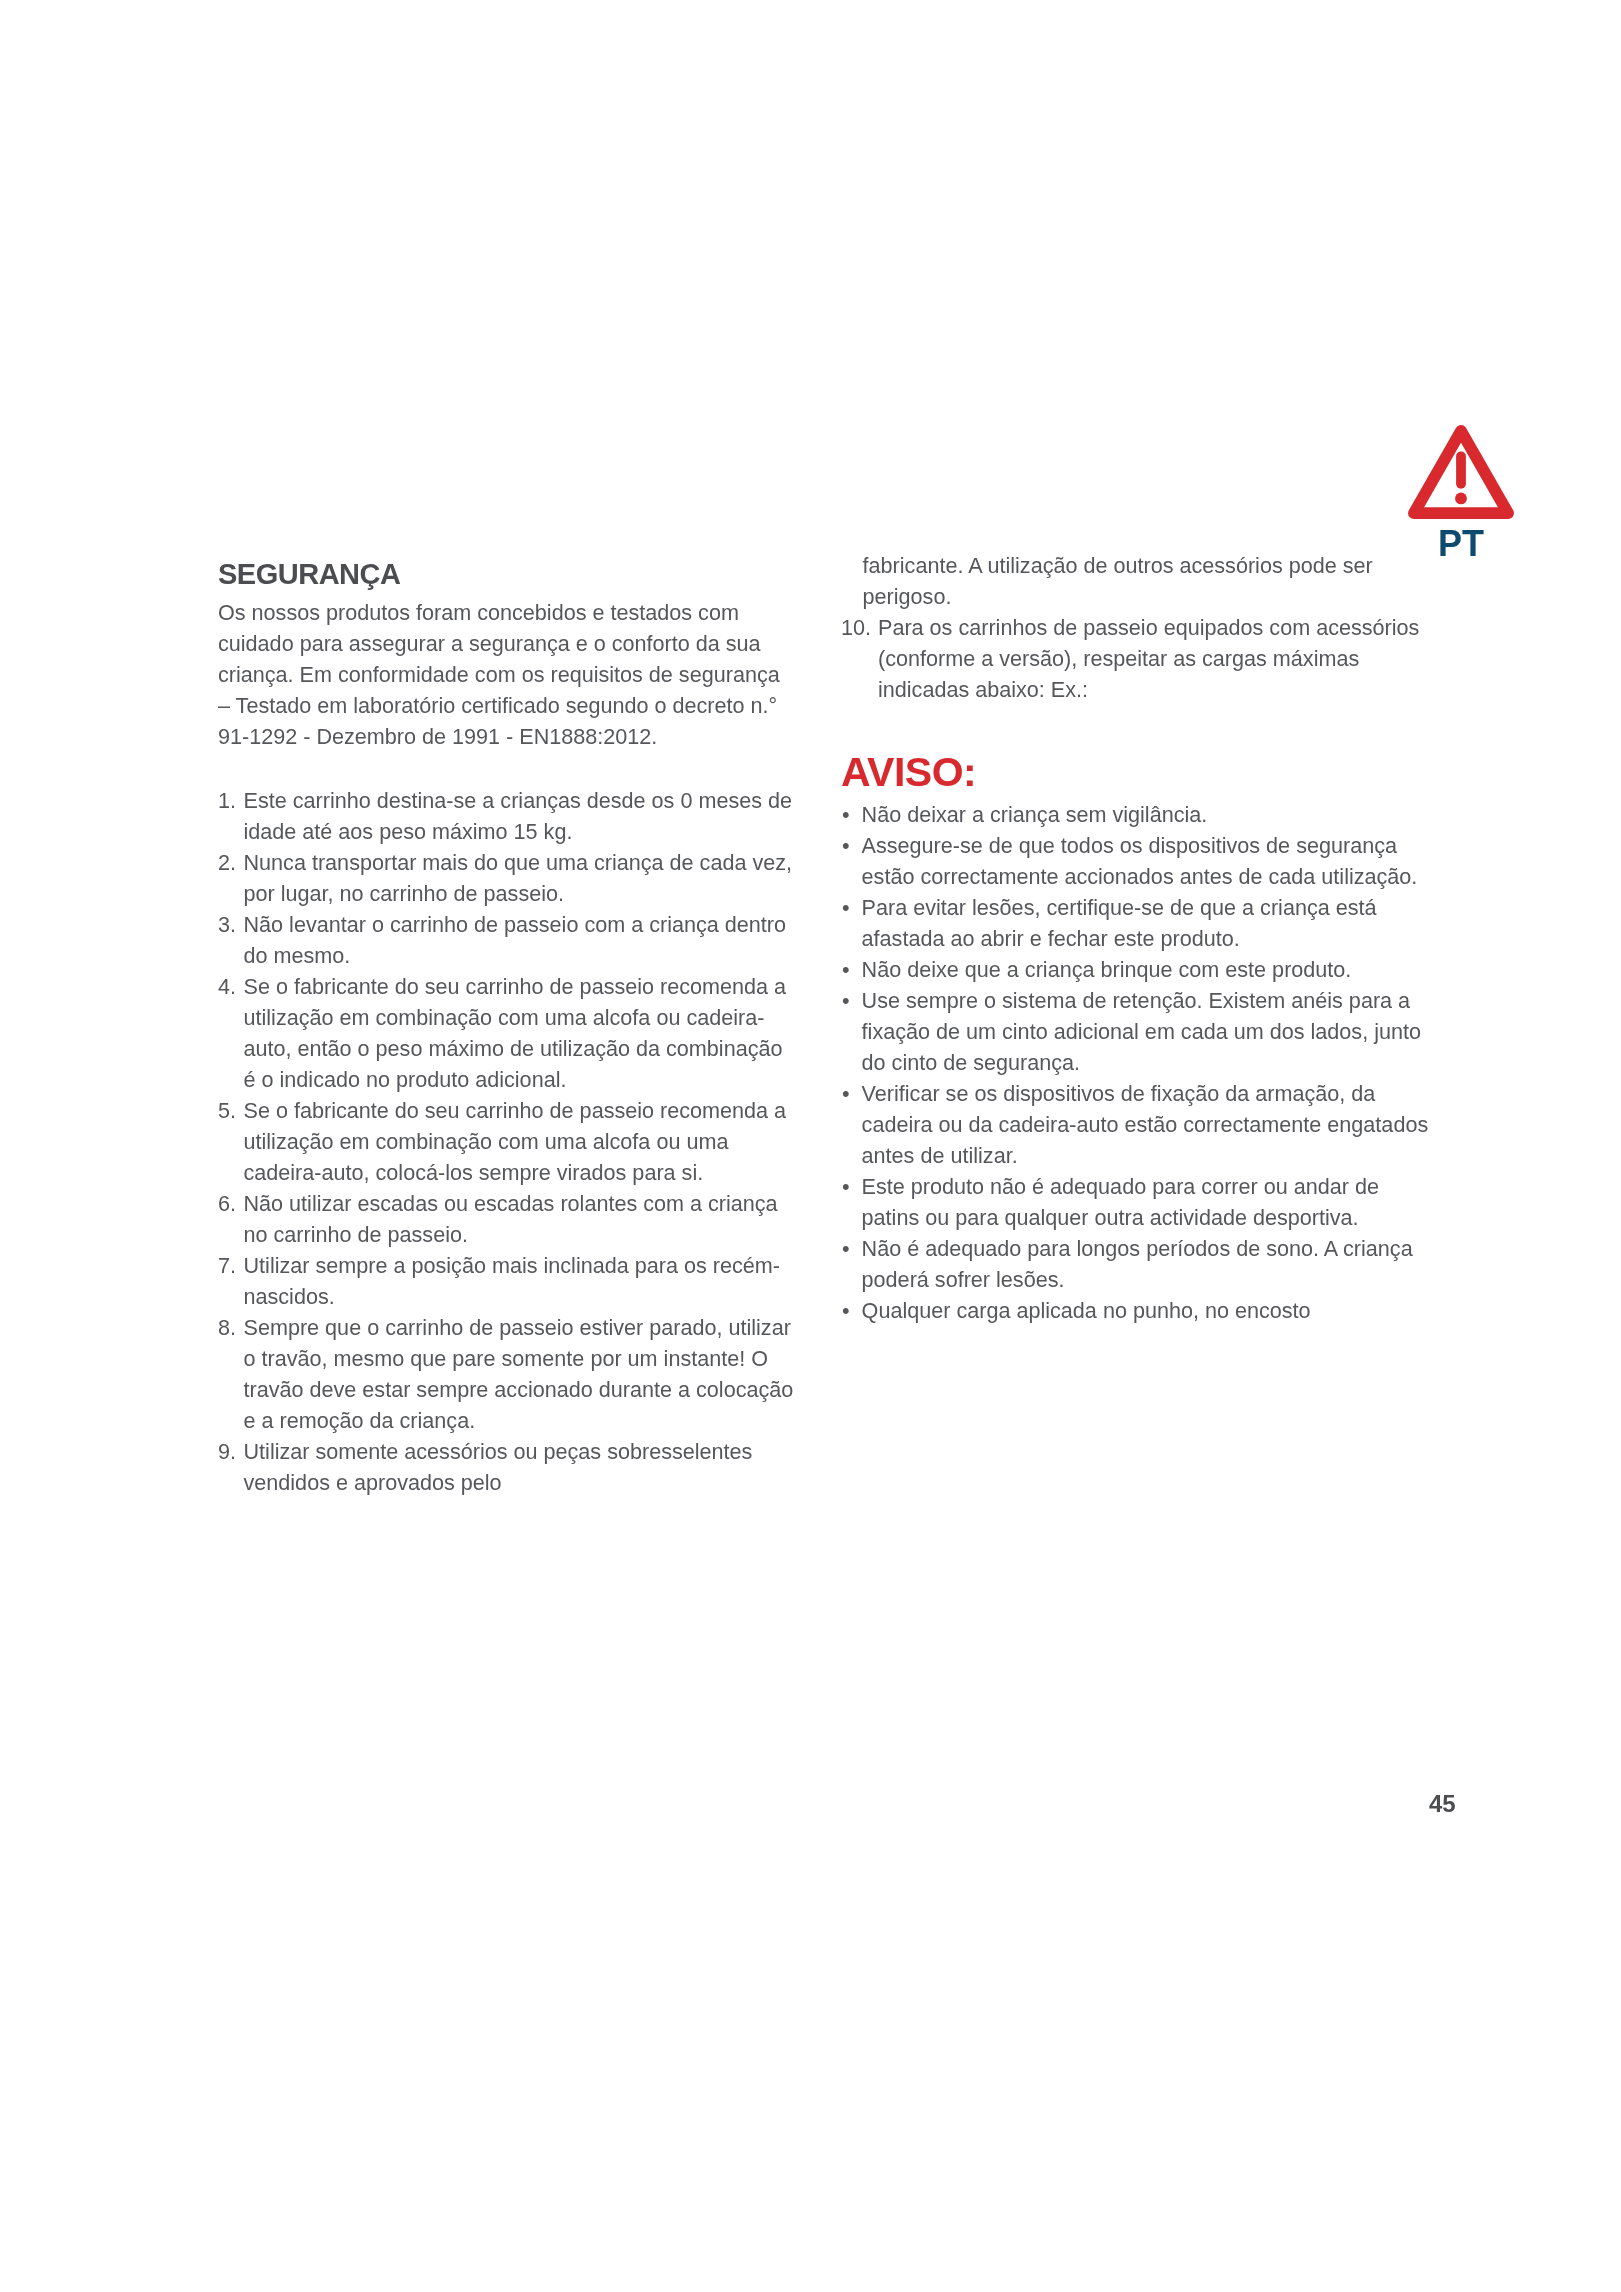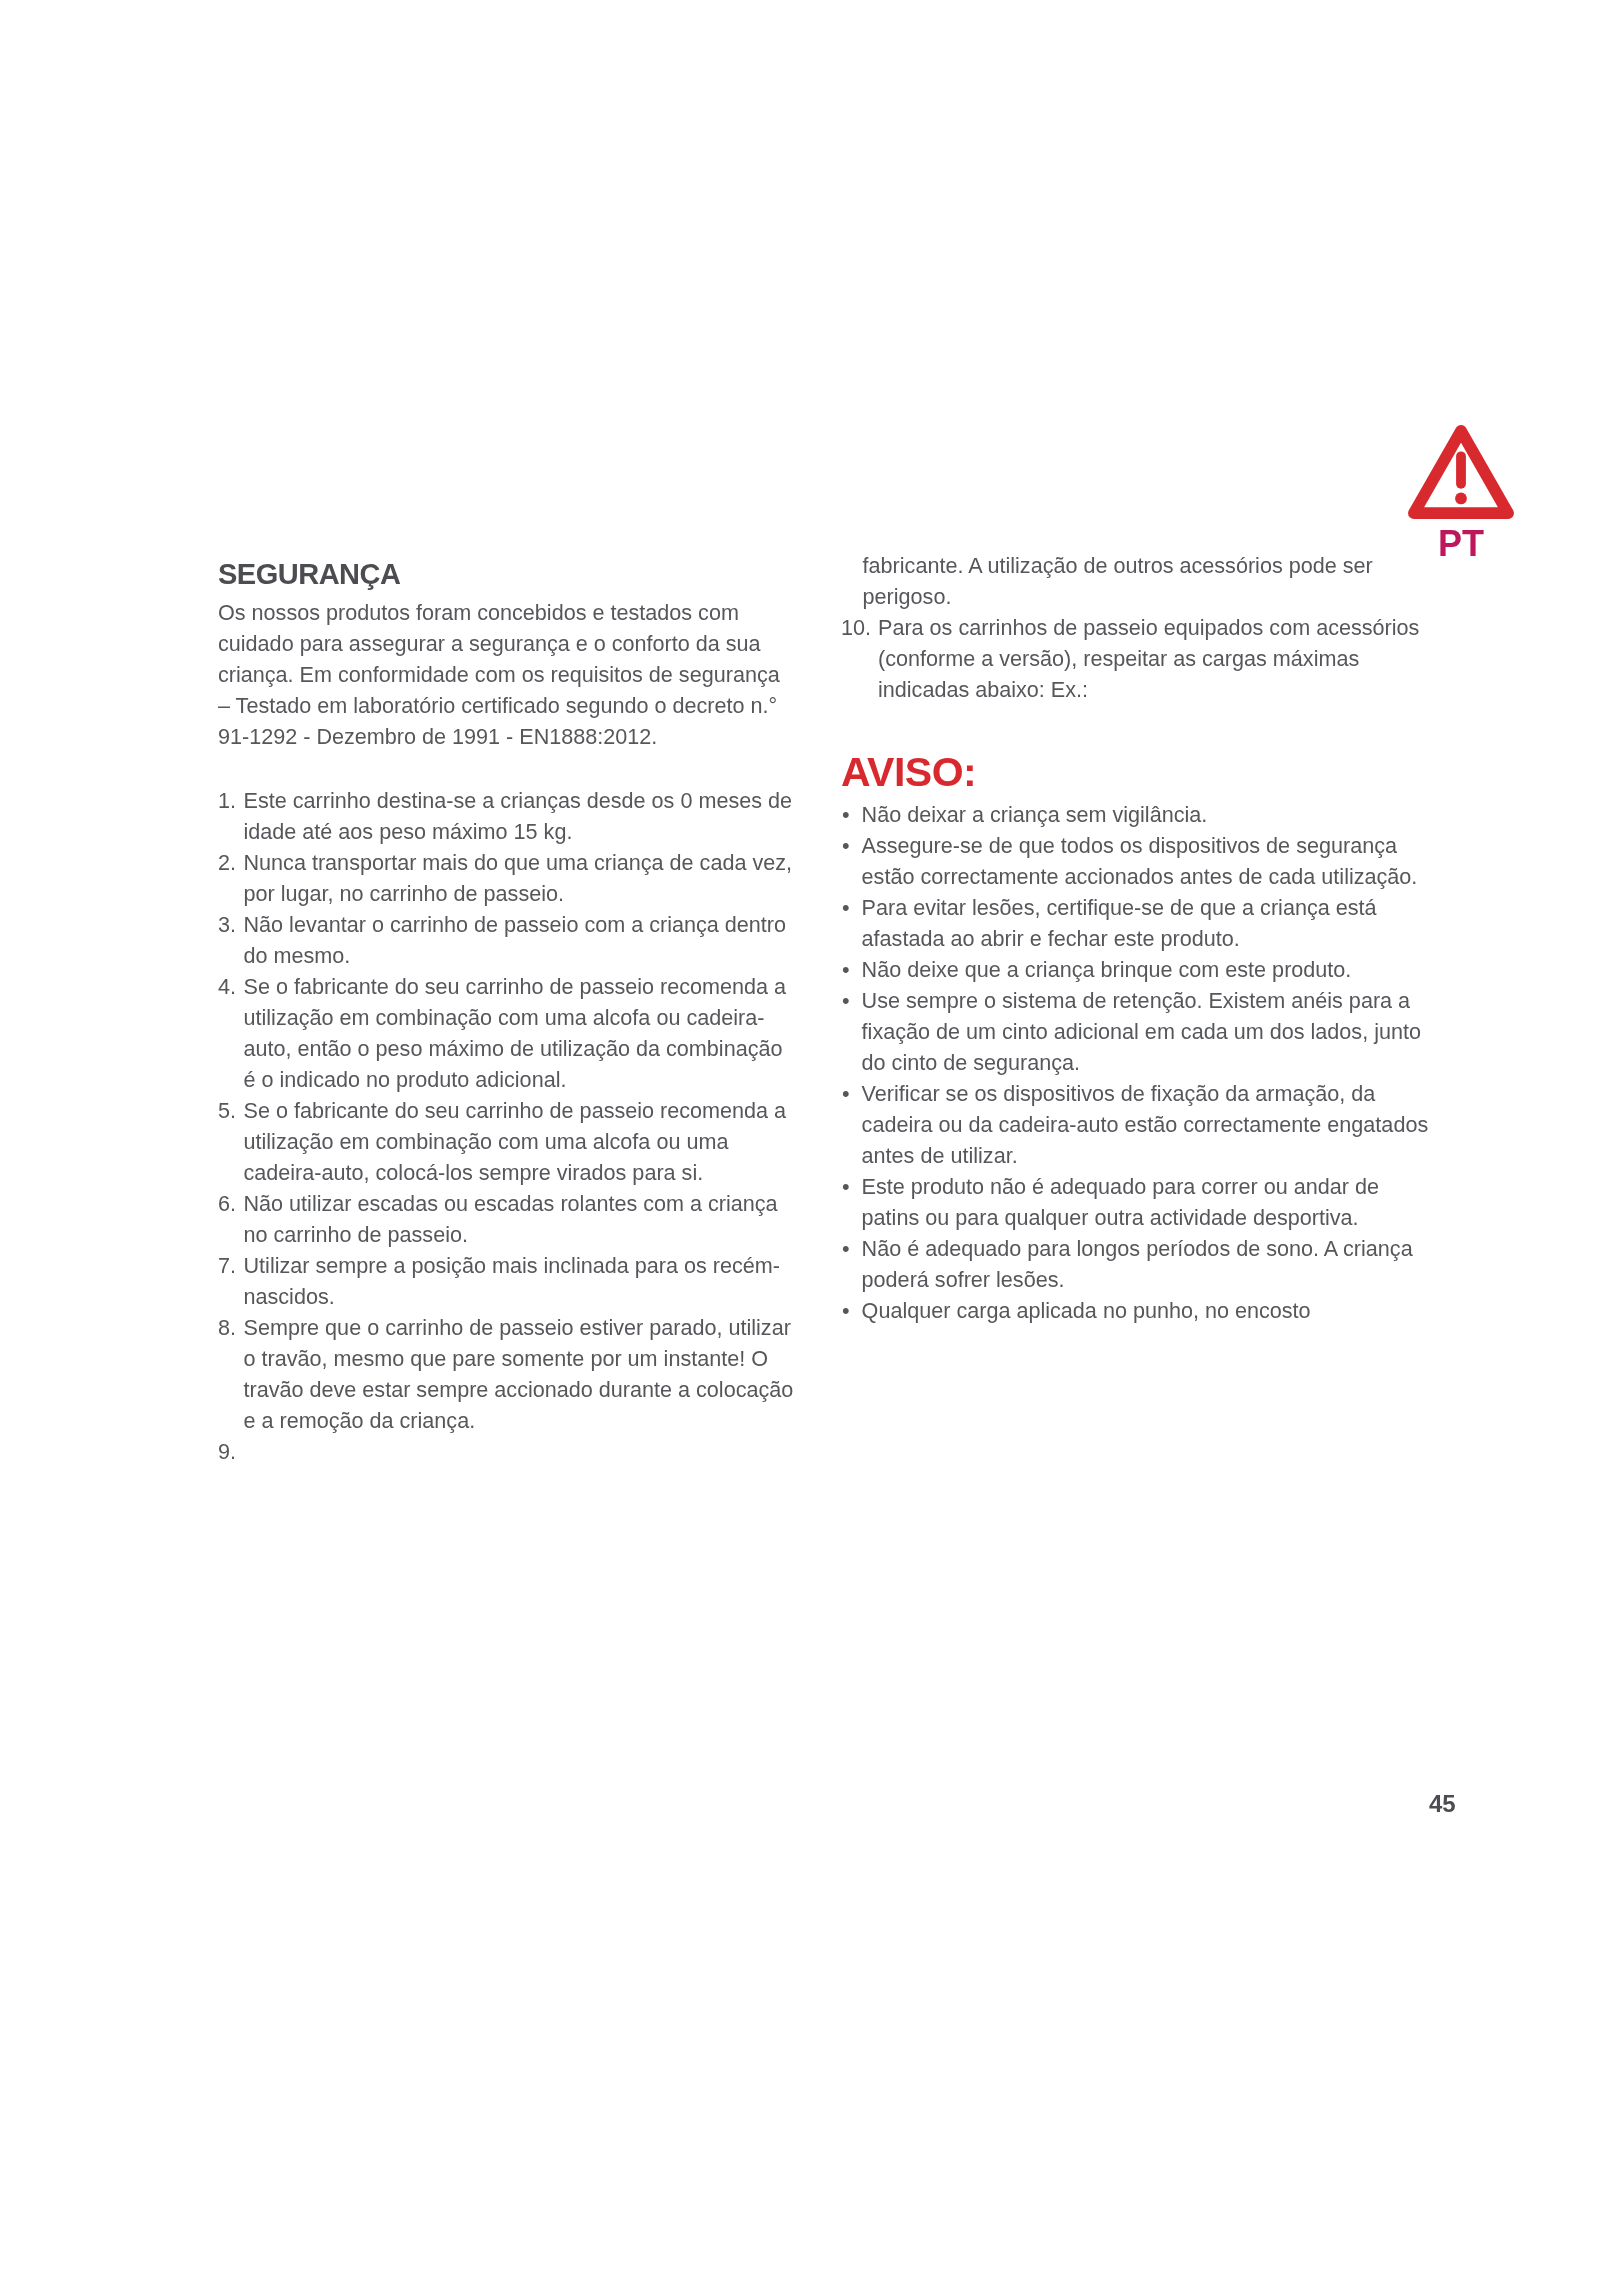--- a/index.html
+++ b/index.html
@@ -25,21 +25,21 @@
   p.intro{margin:0 0 33px 0;}
   p.cont{margin:0;padding-left:21.6px;}
   .nitem{position:relative;padding-left:25.5px;margin:0;}
   .nitem .num{position:absolute;left:0;top:0;}
   .nitem.wide{padding-left:37px;}
   .bitem{position:relative;padding-left:20.6px;margin:0;}
   .bitem .bm{position:absolute;left:1px;top:0;}
   .warn-icon{position:absolute;left:1406px;top:423px;width:110px;height:100px;}
   .pt-label{
     position:absolute;left:1406px;top:523px;width:110px;
-    text-align:center;font-size:36px;font-weight:bold;color:#be185d;
+    text-align:center;font-size:36px;font-weight:bold;color:#0c4a6e;
   }
   .page-num{
     position:absolute;left:1429px;top:1790px;width:78px;
     font-size:24px;font-weight:bold;color:#4c4d51;
   }
 </style>
 </head>
 <body>
 
 <div class="page">
@@ -84,20 +84,21 @@
     <div class="nitem">
       <span class="num">7.</span>
       <span>Utilizar sempre a posição mais inclinada para os recém-nascidos.</span>
     </div>
     <div class="nitem">
       <span class="num">8.</span>
       <span>Sempre que o carrinho de passeio estiver parado, utilizar o travão, mesmo que pare somente por um instante! O travão deve estar sempre accionado durante a colocação e a remoção da criança.</span>
     </div>
     <div class="nitem">
       <span class="num">9.</span>
+      <span>Utilizar somente acessórios ou peças sobresselentes vendidos e aprovados pelo</span>
     </div>
   </div>
 
   <div class="col right-col">
     <p class="cont">fabricante. A utilização de outros acessórios pode ser perigoso.</p>
 
     <div class="nitem wide">
       <span class="num">10.</span>
       <span>Para os carrinhos de passeio equipados com acessórios (conforme a versão), respeitar as cargas máximas indicadas abaixo: Ex.:</span>
     </div>

